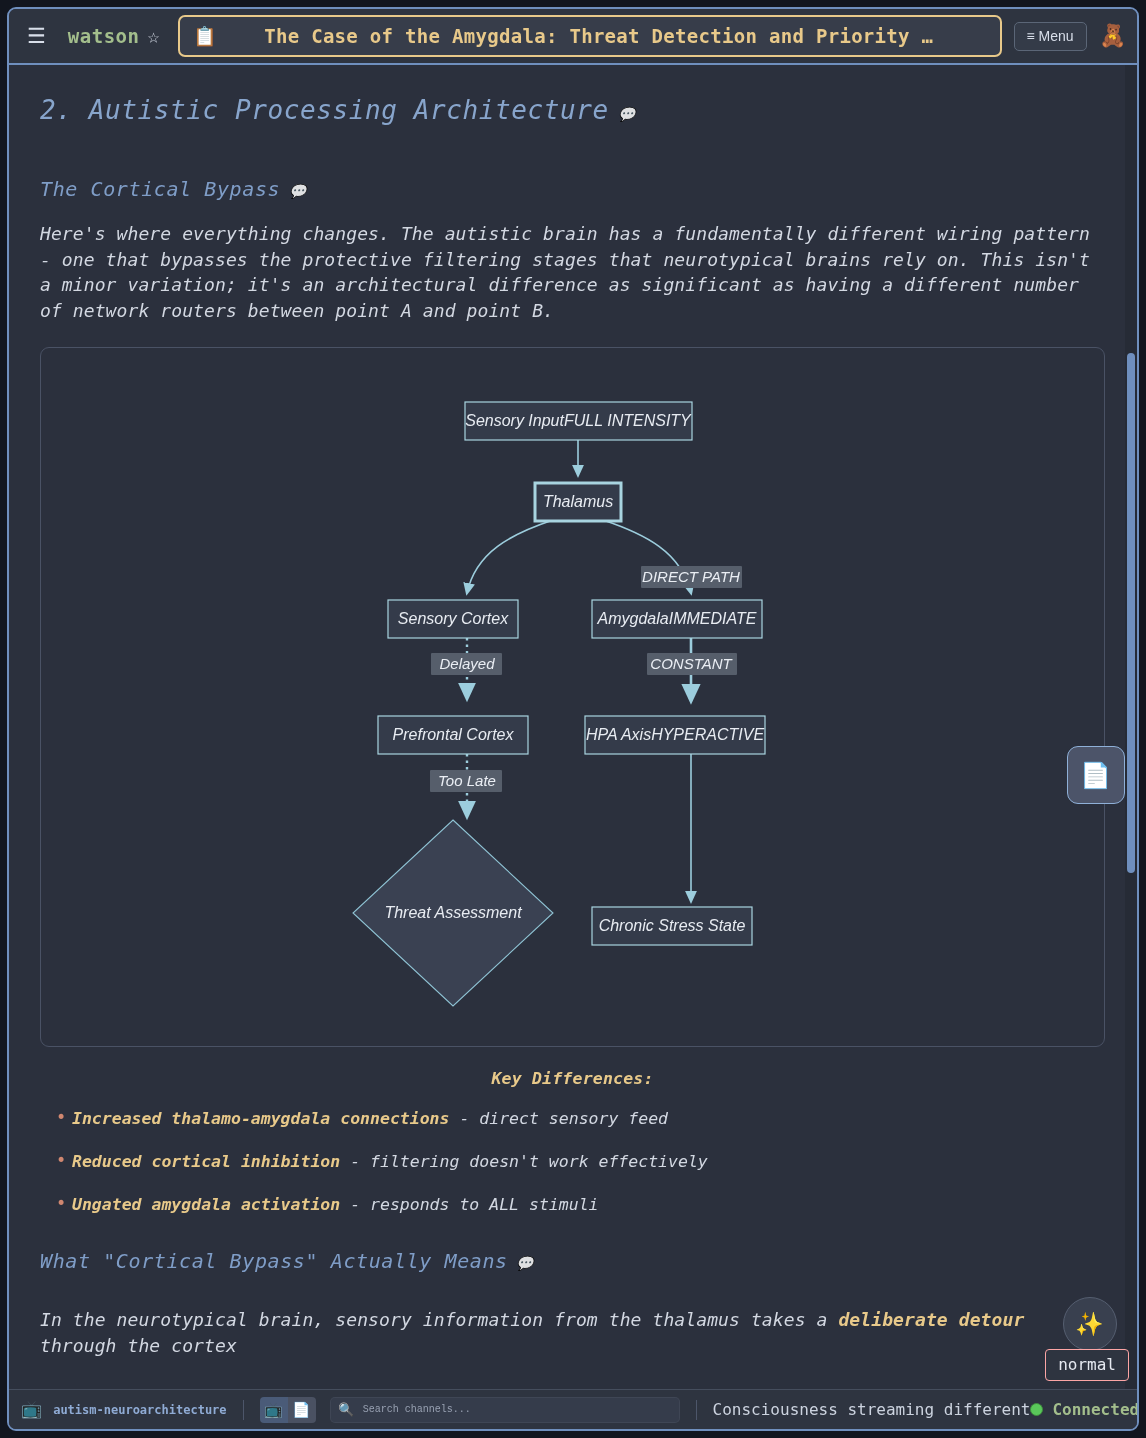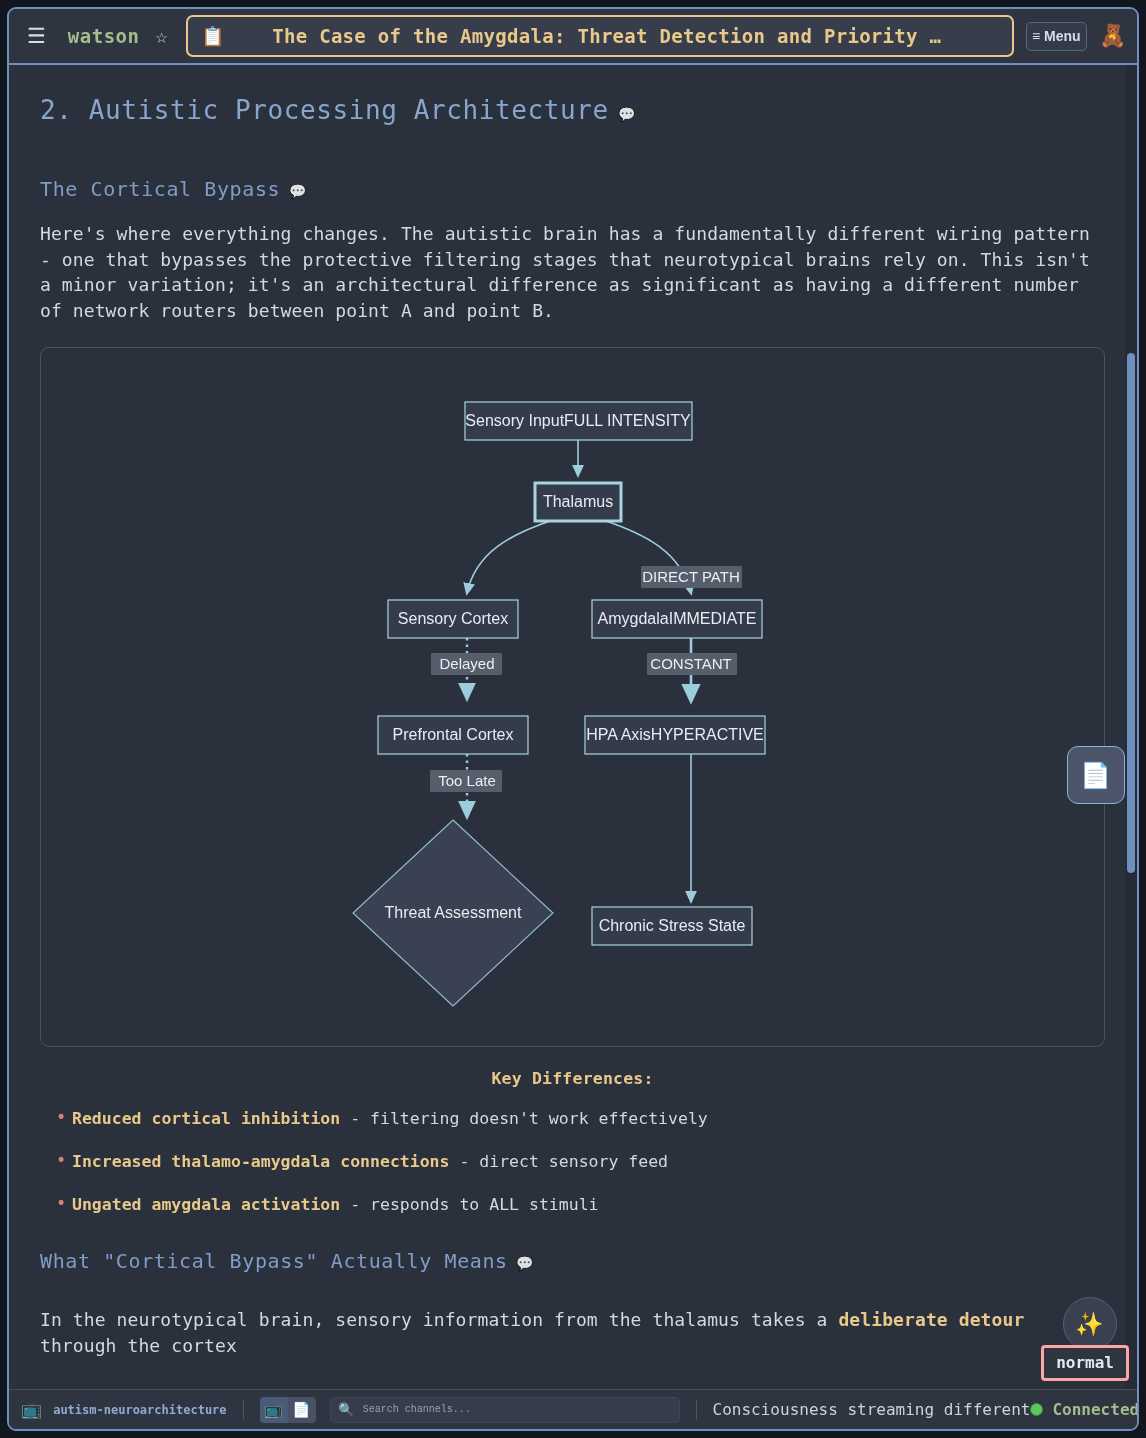--- a/index.html
+++ b/index.html
@@ -47,21 +47,21 @@
     line-height: 1;
     margin-right: 22px;
     cursor: pointer;
     user-select: none;
   }
   .app-name {
     color: #a3be8c;
     font-size: 19px;
     font-weight: bold;
     letter-spacing: 0.5px;
-    margin-right: 16px;
+    margin-right: 8px;
     white-space: nowrap;
   }
   .star-icon {
     color: #d8dee9;
     font-size: 20px;
     line-height: 1;
     margin-right: 18px;
     cursor: pointer;
   }
   .doc-tab {
@@ -90,33 +90,32 @@
     white-space: nowrap;
     overflow: hidden;
     text-overflow: ellipsis;
     letter-spacing: 0.3px;
     margin-left: 36px;
   }
   .menu-button {
     flex: 0 0 auto;
     margin-left: 12px;
     height: 29px;
-    padding: 0 5px;
+    padding: 0 12px;
     background: #343b48;
     border: 1px solid #5b6677;
     border-radius: 5px;
     color: #d8dee9;
     font-family: "Liberation Sans", sans-serif;
     font-size: 14px;
     display: flex;
     align-items: center;
     gap: 6px;
     cursor: pointer;
     white-space: nowrap;
-    font-weight: bold;
   }
   .avatar-emoji {
     flex: 0 0 auto;
     margin-left: 13px;
     font-size: 22px;
     line-height: 1;
     cursor: pointer;
   }
 
   
@@ -125,20 +124,21 @@
     flex: 1 1 auto;
     min-height: 0;
     background: #2b303d;
     overflow: hidden;
   }
   .content {
     position: absolute;
     inset: 0;
     padding: 30px 32px 0 31px;
     overflow: hidden;
+    font-style: italic;
   }
 
   h2.section-head {
     color: #88a5cc;
     font-size: 26px;
     font-weight: normal;
     letter-spacing: 0.6px;
     margin-bottom: 52px;
   }
   h3.sub-head {
@@ -276,27 +276,26 @@
     z-index: 7;
   }
 
   
   .mode-badge {
     position: absolute;
     right: 8px;
     bottom: 8px;
     padding: 5px 12px 6px;
     background: #2e3440;
-    border: 3px solid #fca5a5;
+    border: 1px solid #fca5a5;
     border-radius: 4px;
     color: #e5e9f0;
     font-size: 16px;
     z-index: 9;
     white-space: nowrap;
-    font-weight: bold;
   }
 
   
   .vscroll-track {
     position: absolute;
     right: 0;
     top: 0;
     bottom: 0;
     width: 12px;
     background: #262b36;
@@ -511,24 +510,24 @@
           <g>
             <rect class="node-rect" x="551" y="559" width="160" height="38"></rect>
             <text class="node-label" x="631" y="579">Chronic Stress State</text>
           </g>
         </svg>
       </div>
 
       <div class="kd-title">Key Differences:</div>
       <ul class="kd-list">
         <li>
-          <b>Reduced cortical inhibition</b><span> - filtering doesn't work effectively</span>
+          <b>Increased thalamo-amygdala connections</b><span> - direct sensory feed</span>
         </li>
         <li>
-          <b>Increased thalamo-amygdala connections</b><span> - direct sensory feed</span>
+          <b>Reduced cortical inhibition</b><span> - filtering doesn't work effectively</span>
         </li>
         <li>
           <b>Ungated amygdala activation</b><span> - responds to ALL stimuli</span>
         </li>
       </ul>
 
       <h3 class="sub-head" style="margin-bottom:34px;">
         <span>What "Cortical Bypass" Actually Means</span><span class="balloon">💬</span>
       </h3>
 

